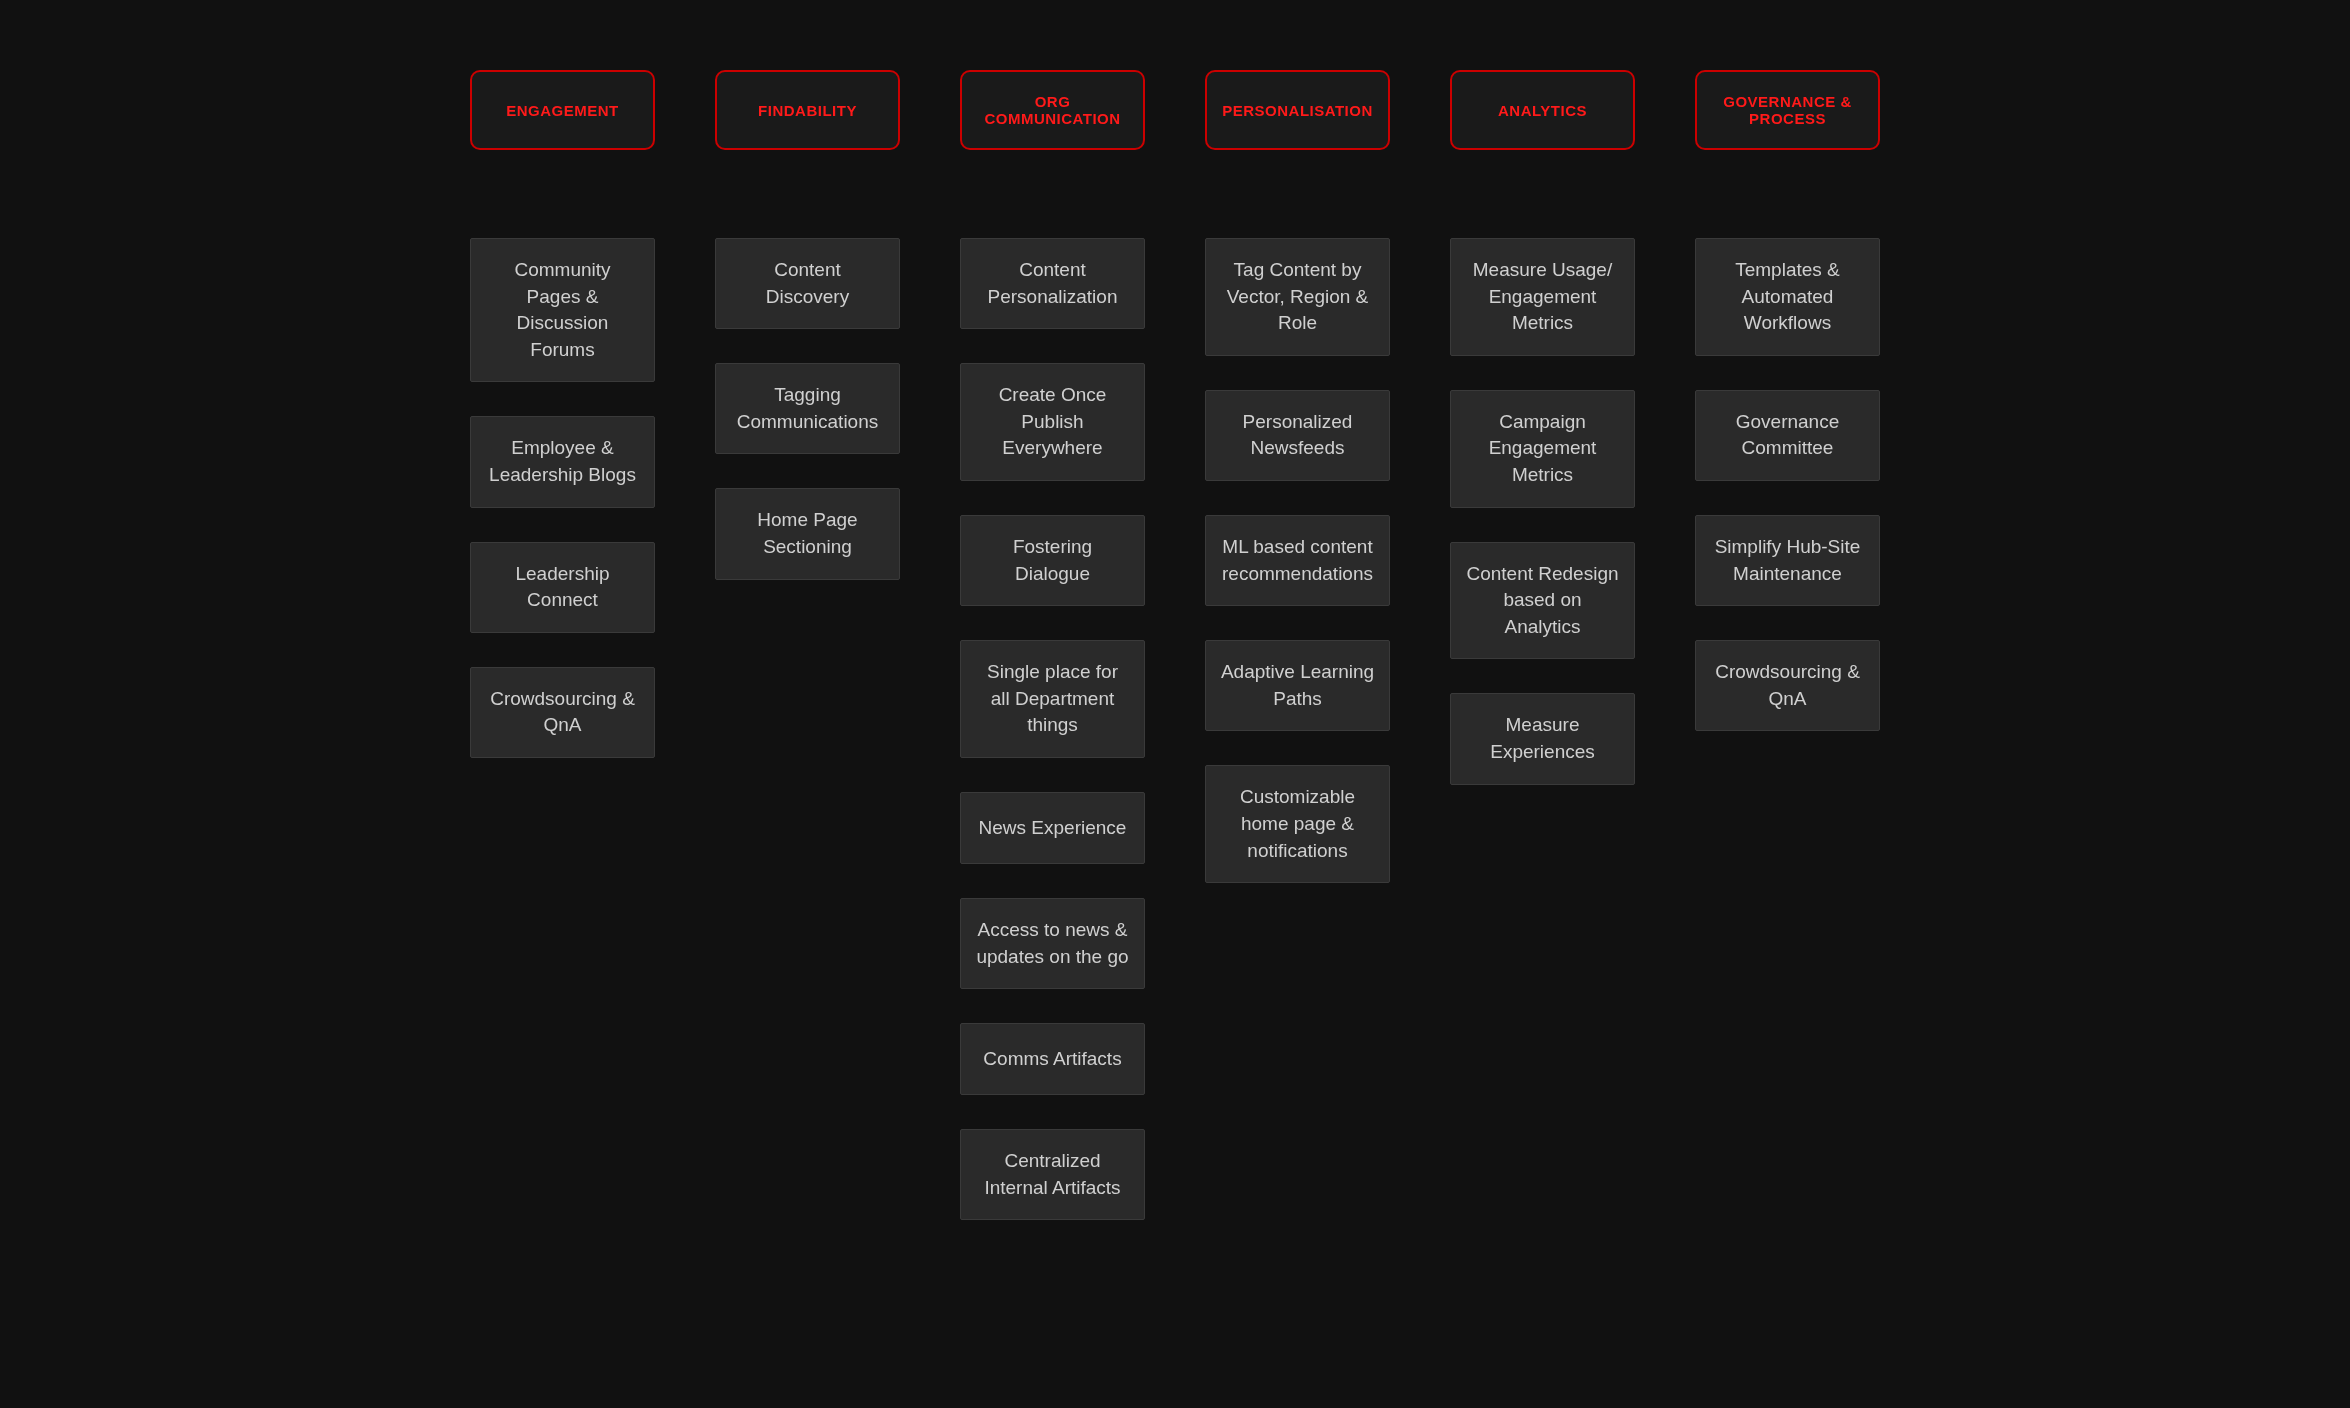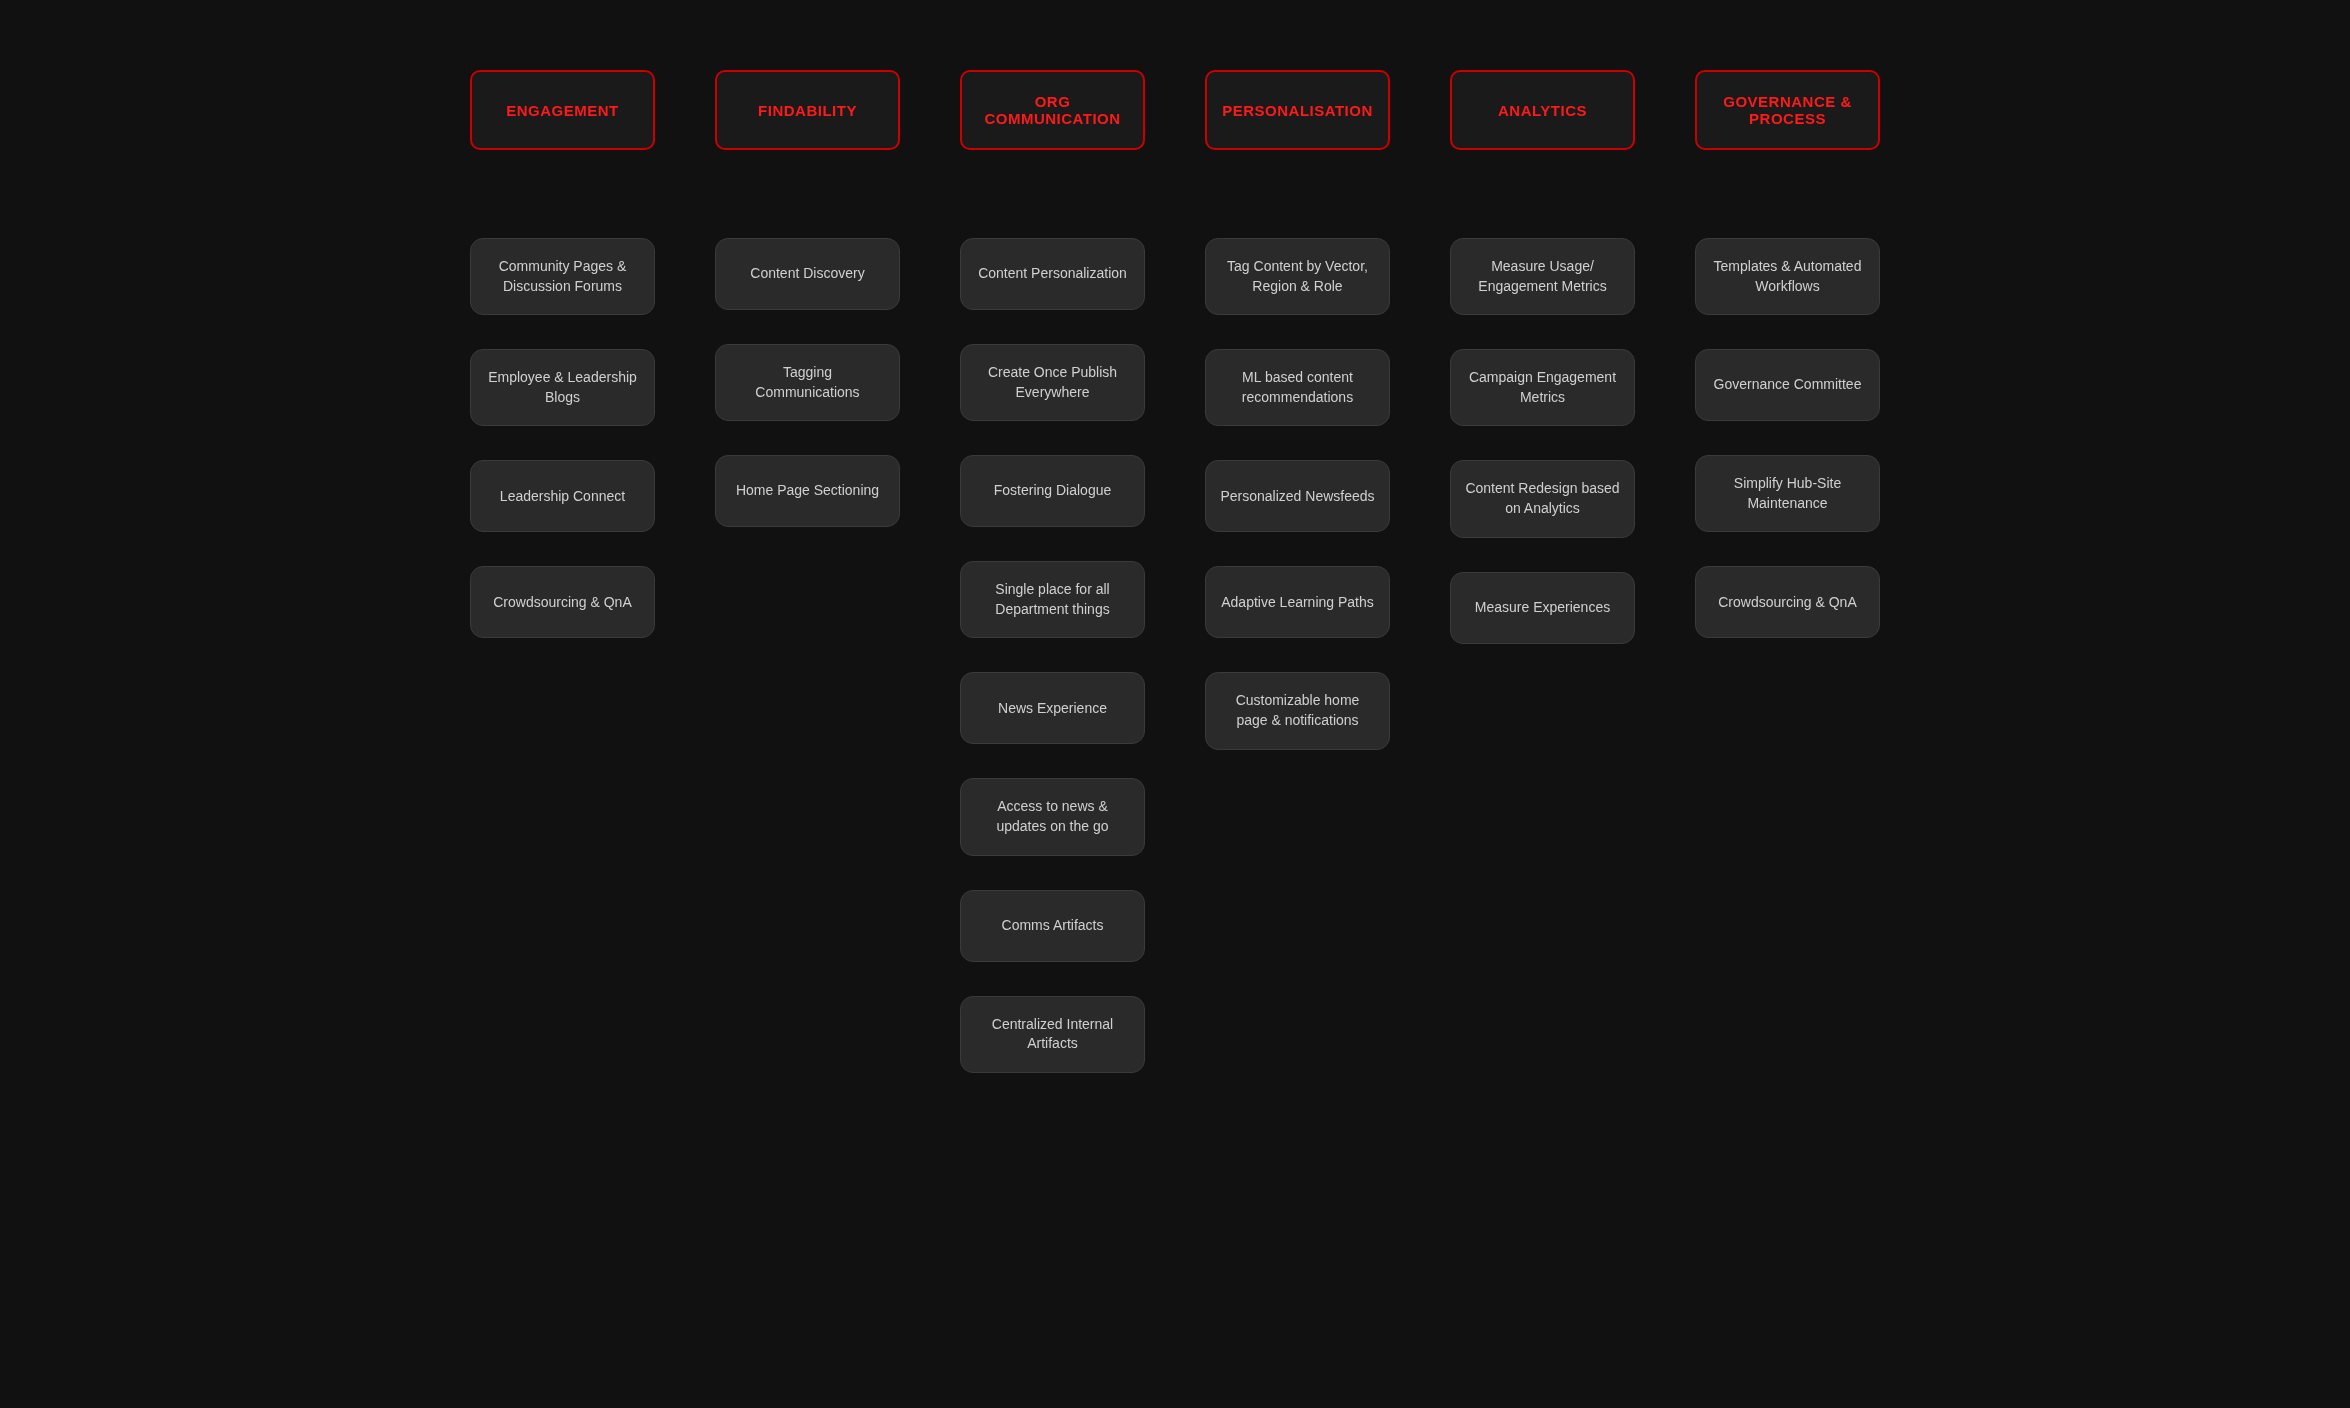--- a/index.html
+++ b/index.html
@@ -33,24 +33,24 @@
       color: #ff1a1a;
       letter-spacing: 0.5px;
       min-height: 80px;
       display: flex;
       align-items: center;
       justify-content: center;
     }
     .item-card {
       background: #2a2a2a;
       border: 1px solid #3a3a3a;
-      border-radius: 13px;
+      border-radius: 2px;
       padding: 18px 14px;
       text-align: center;
-      font-size: 14px;
+      font-size: 19px;
       color: #d0d0d0;
       min-height: 72px;
       display: flex;
       align-items: center;
       justify-content: center;
       line-height: 1.4;
     }
     .spacer {
       height: 20px;
     }
@@ -83,22 +83,22 @@
       <div class="item-card">Single place for all Department things</div>
       <div class="item-card">News Experience</div>
       <div class="item-card">Access to news &amp; updates on the go</div>
       <div class="item-card">Comms Artifacts</div>
       <div class="item-card">Centralized Internal Artifacts</div>
     </div>
     <div class="column">
       <div class="header-card">PERSONALISATION</div>
       <div class="spacer"></div>
       <div class="item-card">Tag Content by Vector, Region &amp; Role</div>
+      <div class="item-card">Personalized Newsfeeds</div>
       <div class="item-card">ML based content recommendations</div>
-      <div class="item-card">Personalized Newsfeeds</div>
       <div class="item-card">Adaptive Learning Paths</div>
       <div class="item-card">Customizable home page &amp; notifications</div>
     </div>
     <div class="column">
       <div class="header-card">ANALYTICS</div>
       <div class="spacer"></div>
       <div class="item-card">Measure Usage/ Engagement Metrics</div>
       <div class="item-card">Campaign Engagement Metrics</div>
       <div class="item-card">Content Redesign based on Analytics</div>
       <div class="item-card">Measure Experiences</div>

